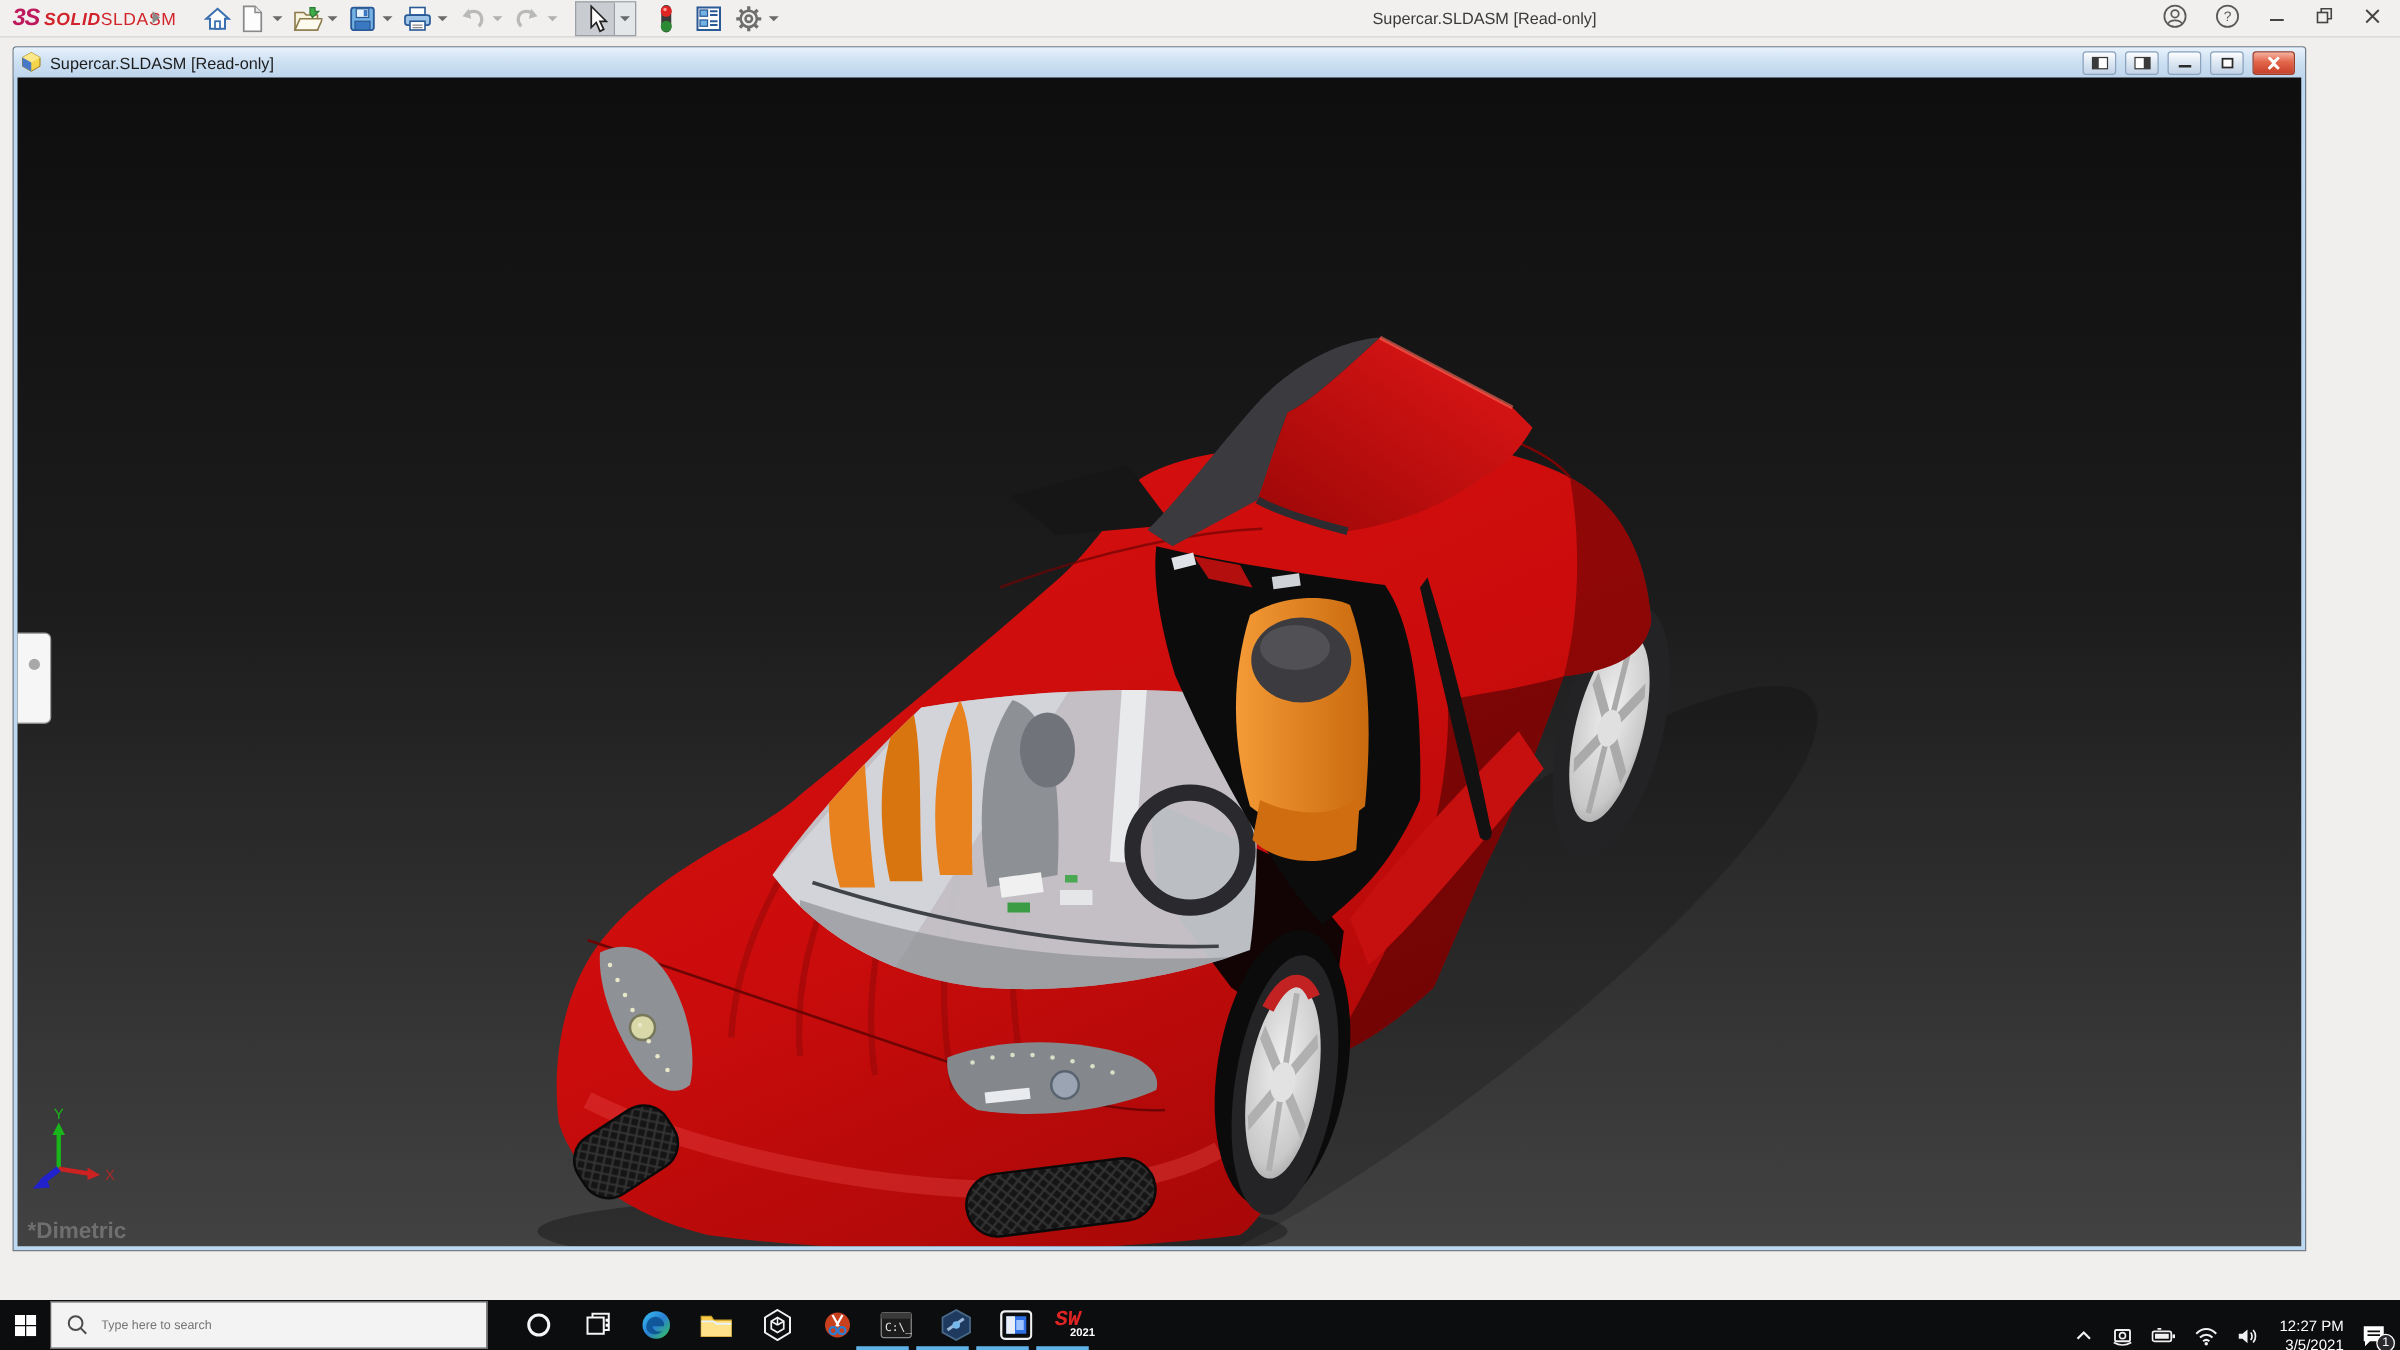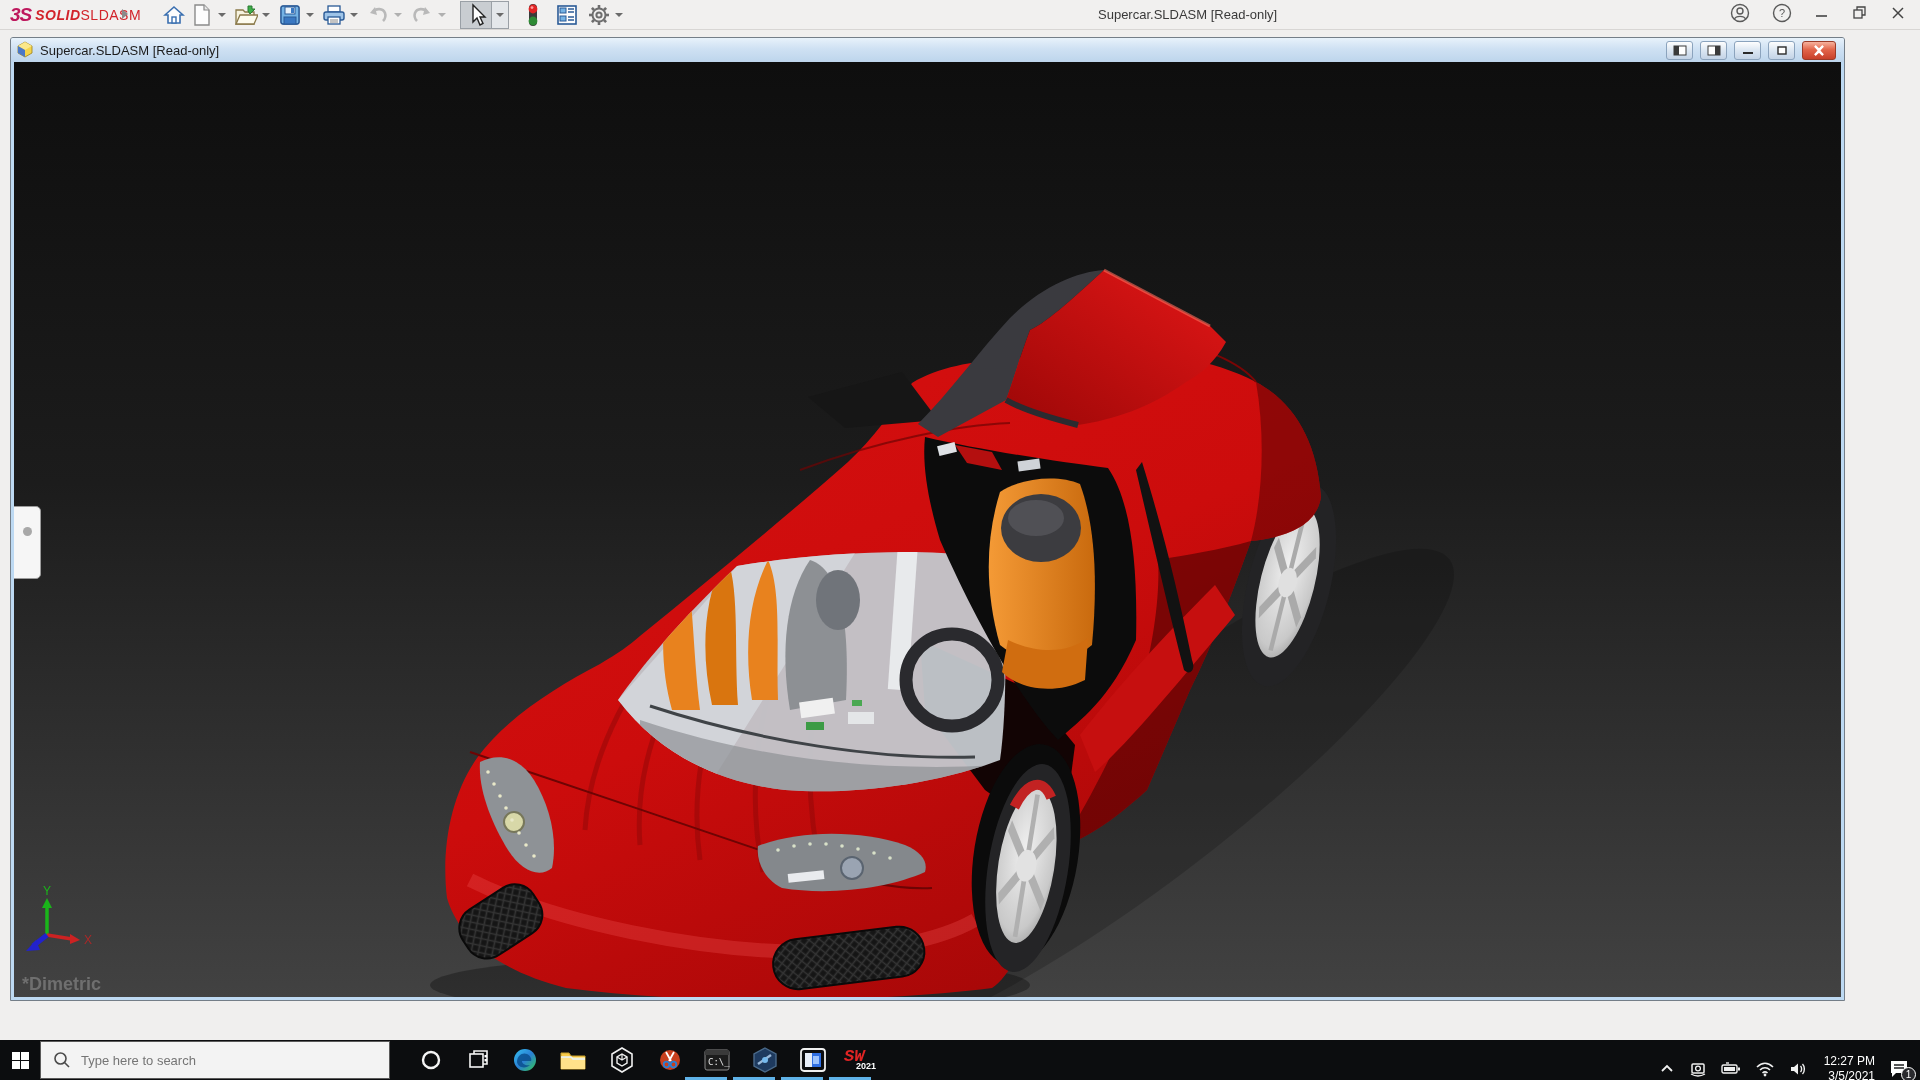--- a/index.html
+++ b/index.html
@@ -30,21 +30,21 @@
   .dbtn.close { width:34px; background:linear-gradient(#f6b29e,#e2654a 45%,#c8402a); border-color:#9b3b28; }
   .viewport { position:absolute; left:3px; top:24px; width:1827px; height:935px; background:linear-gradient(#0e0e0e, #1c1c1c 45%, #424242); overflow:hidden; }
   .dimetric { position:absolute; left:8px; top:912px; font-size:18px; font-weight:bold; color:#6f6f6f; }
   .split-handle { position:absolute; left:-1px; top:444px; width:28px; height:73px; background:#f6f6f6; border:1px solid #9b9b9b; border-radius:0 5px 5px 0; }
   .split-handle .dot { position:absolute; left:9px; top:20px; width:9px; height:9px; border-radius:50%; background:#a8a8a8; }
 
   
   .taskbar { position:absolute; left:0; top:1040px; width:1920px; height:40px; background:#0c0d0f; display:flex; align-items:center; }
   .startbtn { width:40px; height:40px; display:flex; align-items:center; justify-content:center; }
   .searchbox { width:350px; height:38px; margin-top:0px; background:#f3f3f3; border:1px solid #5a5a5a; display:flex; align-items:center; }
-  .searchbox input { border:none; outline:none; background:transparent; font-family:"Liberation Sans",sans-serif; font-size:13px; color:#4b4b4b; width:270px; }
+  .searchbox input { border:none; outline:none; background:transparent; font-family:"Liberation Sans",sans-serif; font-size:10px; color:#4b4b4b; width:270px; }
   .tb-app { width:48px; height:40px; display:flex; align-items:center; justify-content:flex-end; position:relative; }
   .tb-app .underline { position:absolute; bottom:0; left:3px; width:42px; height:3px; background:#5fb2e8; }
   .tray { position:absolute; right:0; top:0; height:57px; display:flex; align-items:center; }
   .clock { color:#ffffff; font-size:12px; text-align:right; line-height:15px; margin:0 6px 0 8px; }
   .trayicon { margin:0 7px; display:flex; align-items:center; }
 </style>
 </head>
 <body>
 
 <div class="screen">

